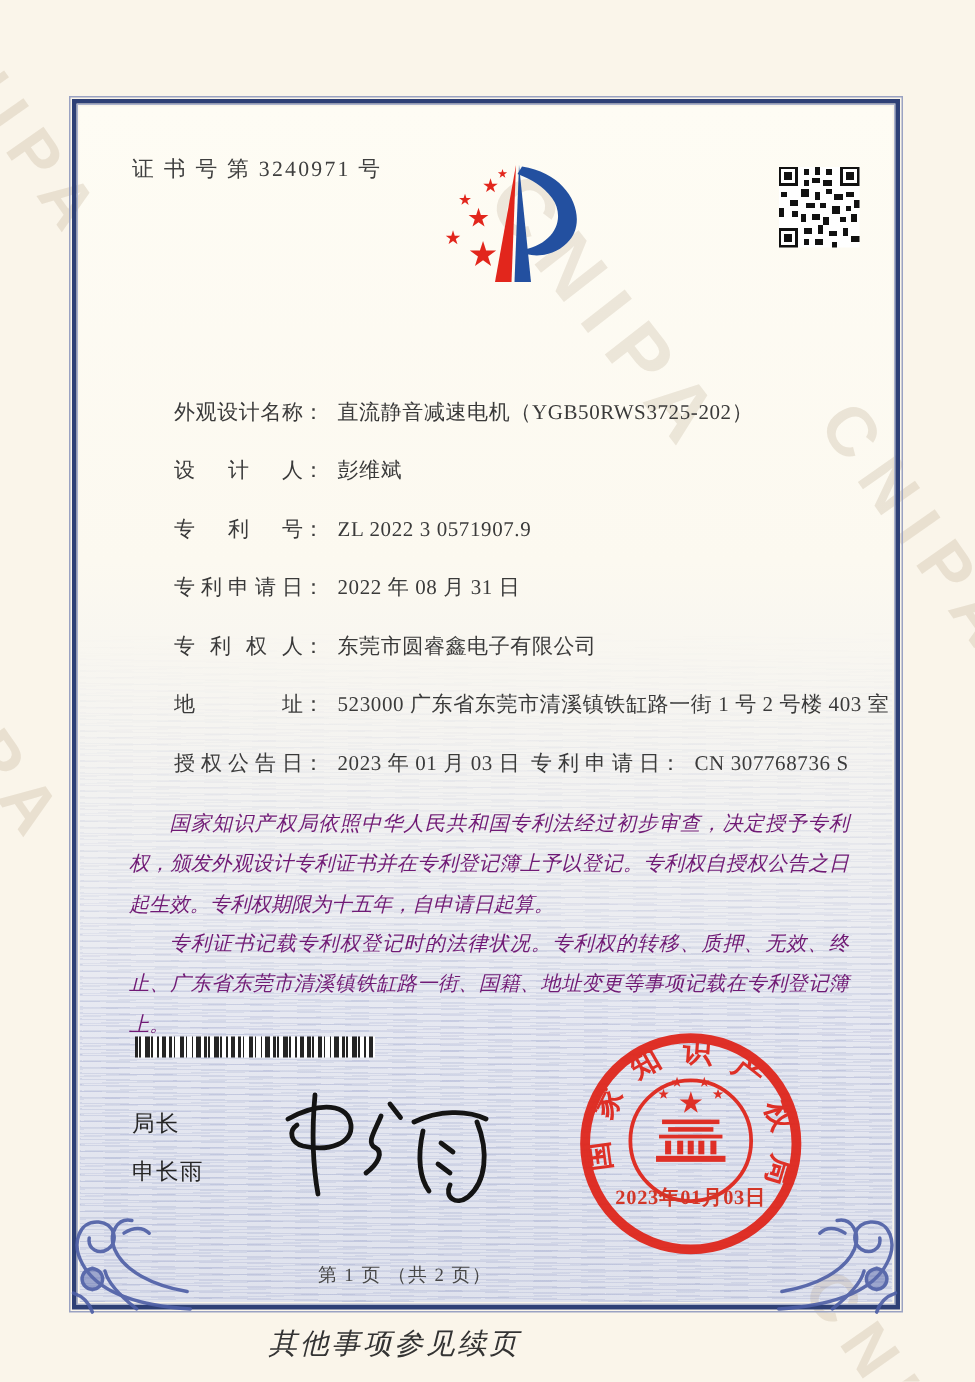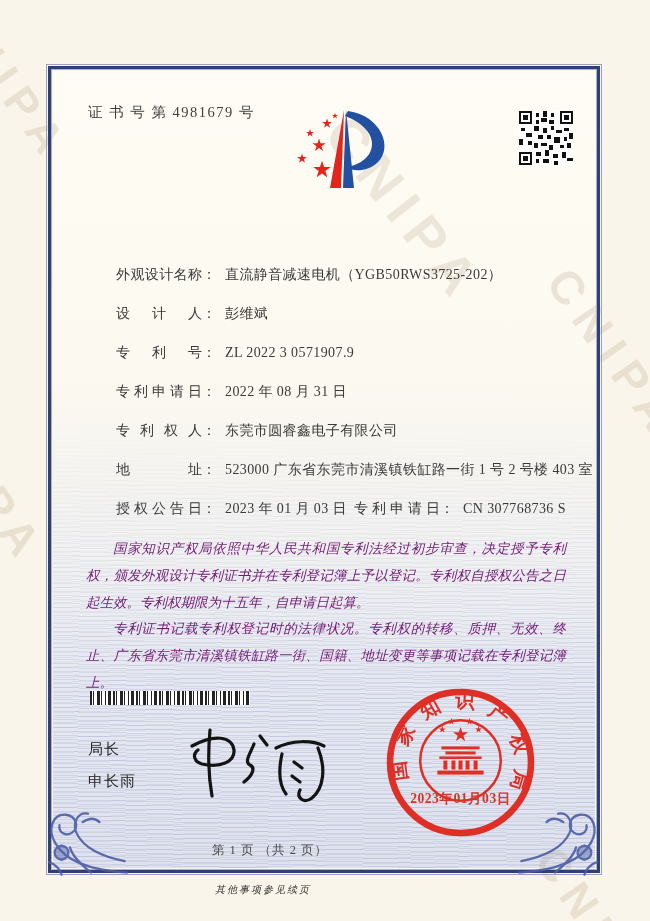--- a/index.html
+++ b/index.html
@@ -74,21 +74,21 @@
     font-size:15px;color:#262626;}
   .signer div{margin-bottom:13px;letter-spacing:1px;}
   .signature{position:absolute;left:180px;top:718px;width:165px;height:90px;}
   .seal{position:absolute;left:384px;top:686px;width:153px;height:153px;opacity:.93;}
   .page-indicator{
     position:absolute;left:48px;top:842px;width:444px;text-align:center;
     font-size:12.5px;color:#474747;letter-spacing:1px;
   }
   .footer-note{
     position:absolute;left:0;top:883px;width:526px;text-align:center;
-    font-size:10px;font-style:italic;color:#333;letter-spacing:2px;
+    font-size:19px;font-style:italic;color:#333;letter-spacing:2px;
   }
 </style>
 </head>
 <body>
 
 <span class="wm" style="left:-28px;top:-12px;font-size:44px;transform:rotate(55deg);">CNIPA</span>
 <span class="wm" style="left:362px;top:104px;font-size:54px;transform:rotate(52deg);color:rgba(172,148,118,0.20);">CNIPA</span>
 <span class="wm" style="left:580px;top:258px;font-size:46px;transform:rotate(55deg);">CNIPA</span>
 <span class="wm" style="left:-54px;top:384px;font-size:46px;transform:rotate(55deg);">CNIPA</span>
 <span class="wm" style="left:-42px;top:846px;font-size:44px;transform:rotate(55deg);">CNIPA</span>
@@ -116,21 +116,21 @@
     <path d="M58,88 C48,80 40,72 38,64"></path>
     <path d="M18,78 C24,80 28,84 30,90"></path>
     <path d="M50,40 C56,36 62,36 66,40"></path>
     <circle cx="30" cy="69" r="6.5"></circle>
     <path d="M30,62 C36,65 36,73 30,76 C24,73 24,65 30,62" fill="#4d5ea5" opacity="0.5"></path>
   </g>
 </svg>
 
 <div class="content">
 
-  <div class="cert-no">证 书 号 第 4981679 号</div>
+  <div class="cert-no">证 书 号 第 3240971 号</div>
 
   <svg class="logo" viewBox="0 0 104 92">
     <text x="32" y="70" font-size="20" fill="#e2261c" text-anchor="middle">★</text>
     <text x="12" y="56" font-size="11" fill="#e2261c" text-anchor="middle">★</text>
     <text x="29" y="44" font-size="15" fill="#e2261c" text-anchor="middle">★</text>
     <text x="20" y="30" font-size="9" fill="#e2261c" text-anchor="middle">★</text>
     <text x="37" y="21" font-size="11" fill="#e2261c" text-anchor="middle">★</text>
     <text x="45" y="12" font-size="7" fill="#e2261c" text-anchor="middle">★</text>
     <polygon points="54,4 40,82 51,82" fill="#e2261c"></polygon>
     <polygon points="56,4 53,82 64,82" fill="#2350a0"></polygon>

